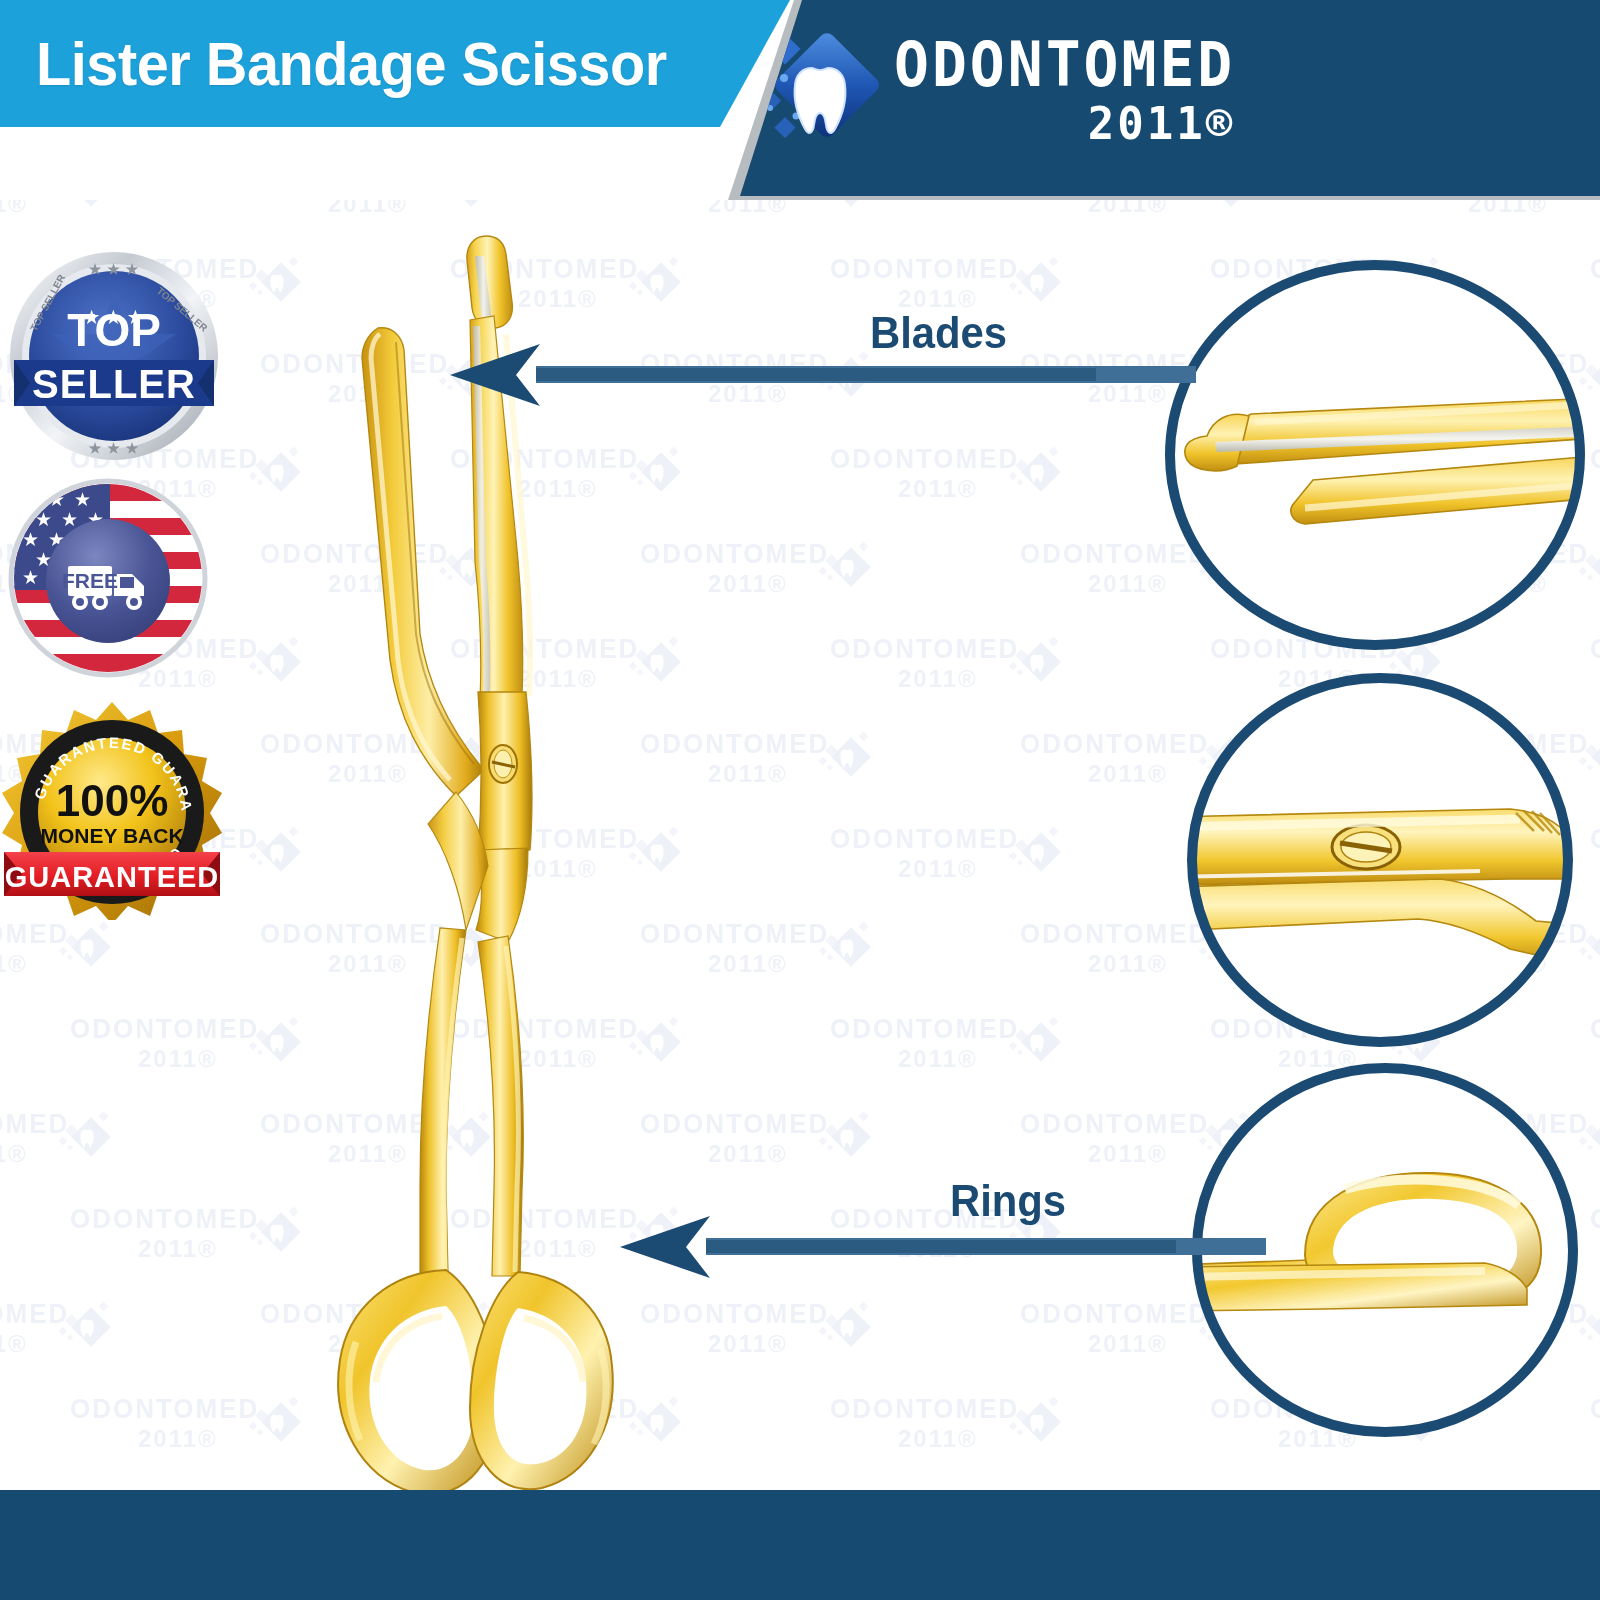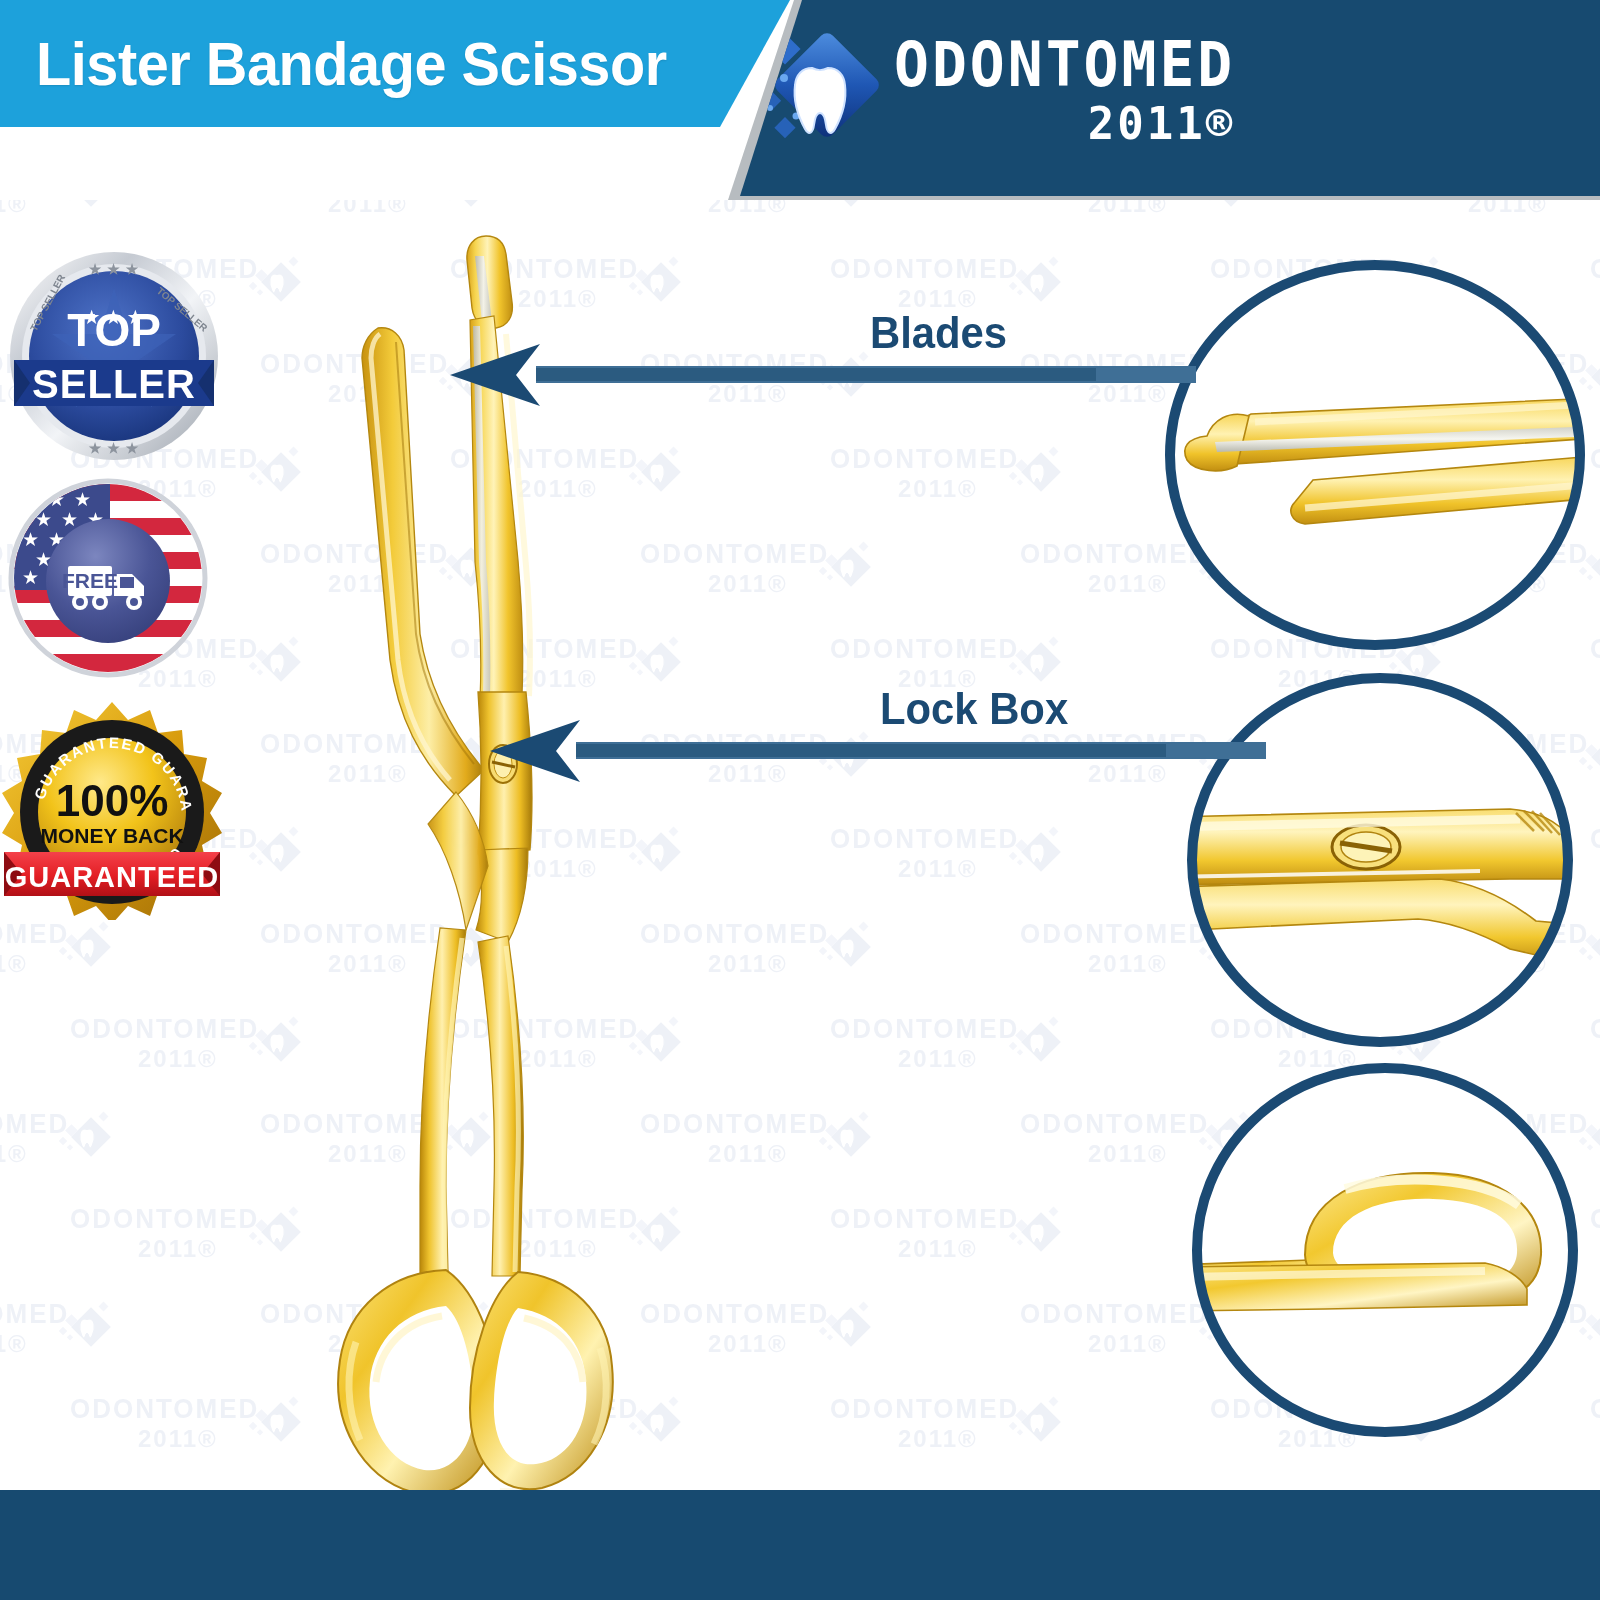--- a/index.html
+++ b/index.html
@@ -610,29 +610,29 @@
 
   <div class="callout" style="left:440px;top:300px;width:760px;height:120px;text-align:right;">
     <svg class="arrow-svg" width="760" height="120" viewBox="0 0 760 120">
       <rect x="96" y="66" width="660" height="17" fill="#3f6f96"></rect>
       <rect x="96" y="68" width="560" height="13" fill="#2b5b80"></rect>
       <path d="M10 75 L 100 44 L 76 75 L 100 106 Z" fill="#1b4a73"></path>
     </svg>
     <div class="callout-label" style="left:430px;top:8px;">Blades</div>
   </div>
 
-  <div class="callout" style="left:480px;top:680px;width:790px;height:120px;">
-    <svg class="arrow-svg" width="790" height="120" viewBox="0 0 790 120">
-      <rect x="96" y="62" width="690" height="17" fill="#3f6f96"></rect>
-      <rect x="96" y="64" width="590" height="13" fill="#2b5b80"></rect>
-      <path d="M10 71 L 100 40 L 76 71 L 100 102 Z" fill="#1b4a73"></path>
+
+  <div class="callout" style="left:610px;top:1160px;width:660px;height:120px;">
+    <svg class="arrow-svg" width="660" height="120" viewBox="0 0 660 120">
+      <rect x="96" y="78" width="560" height="17" fill="#3f6f96"></rect>
+      <rect x="96" y="80" width="470" height="13" fill="#2b5b80"></rect>
+      <path d="M10 87 L 100 56 L 76 87 L 100 118 Z" fill="#1b4a73"></path>
     </svg>
-    <div class="callout-label" style="left:400px;top:4px;">Lock Box</div>
+    <div class="callout-label" style="left:340px;top:16px;">Rings</div>
   </div>
-
 
   <div class="footer-bar"></div>
 
   <div class="header">
     <div class="hdr-navy-shadow"></div>
     <div class="hdr-navy">
       <div class="logo-wrap" style="left:0;top:10px;">
         <svg class="logo-mark" viewBox="0 0 140 140">
           <defs>
             <linearGradient id="lgDia" x1="0" y1="0" x2="1" y2="1">

